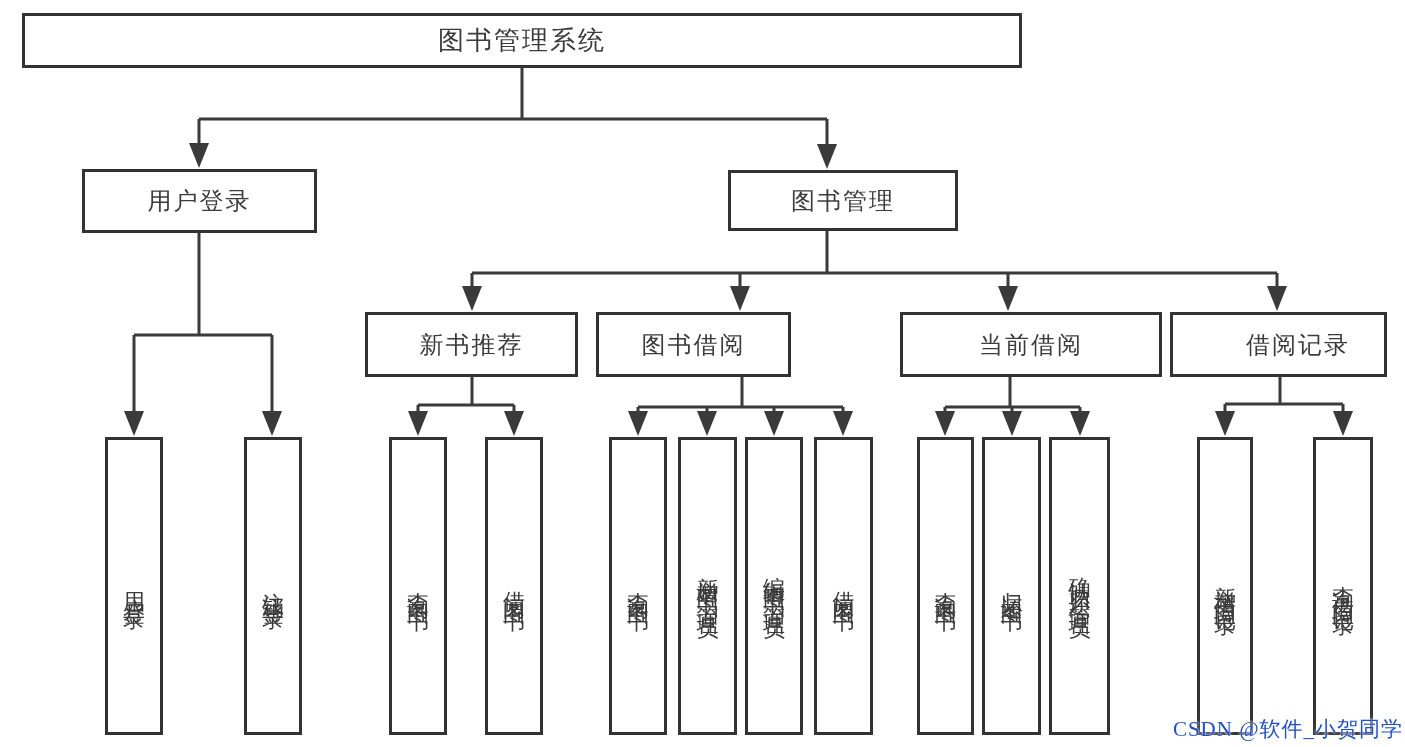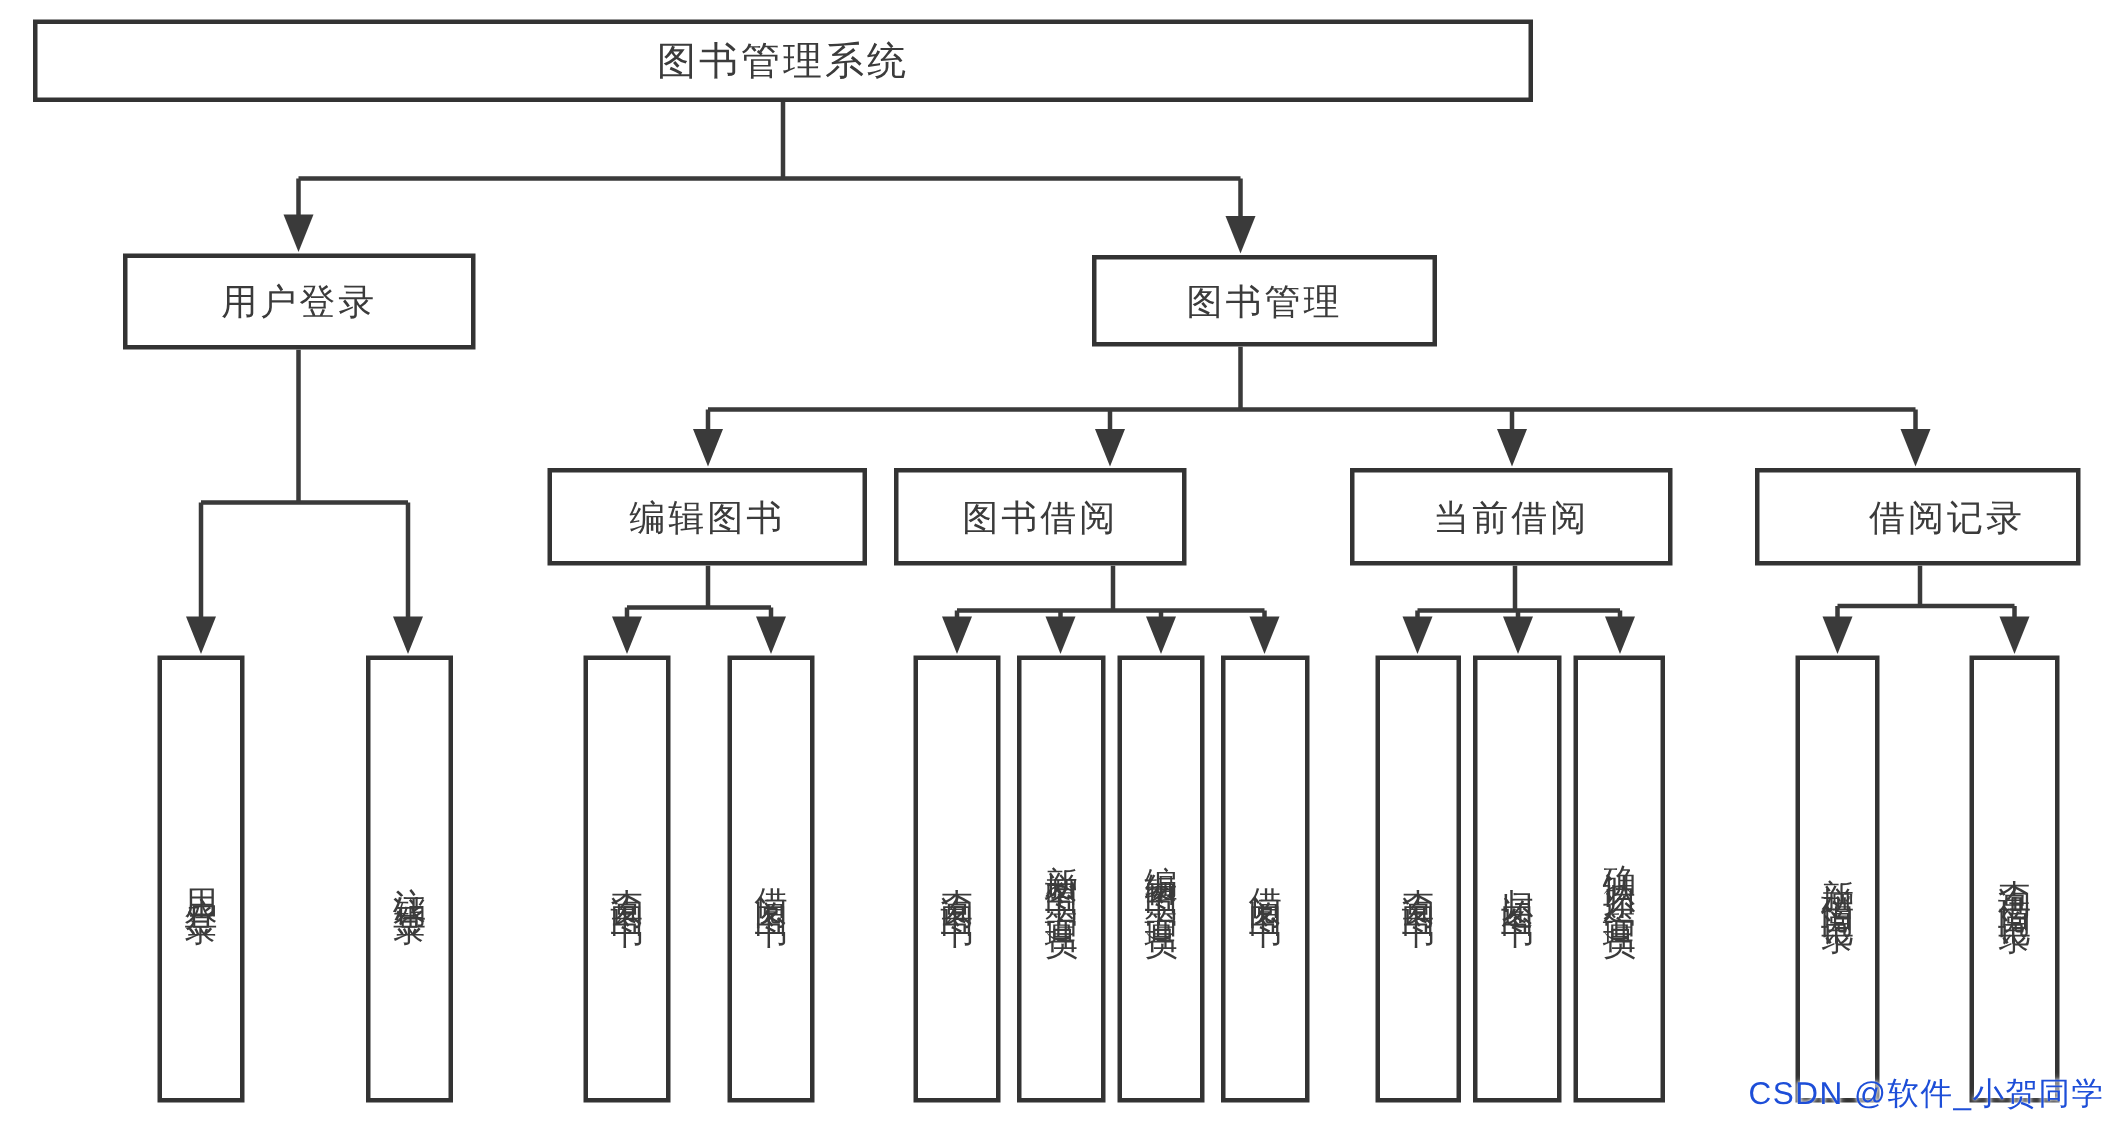--- a/index.html
+++ b/index.html
@@ -1,18 +1,18 @@
 <!DOCTYPE html>
 <html><head>
 <meta charset="utf-8">
 <style>
   html,body{margin:0;padding:0;background:#ffffff;}
   .canvas{
     position:relative;width:1405px;height:747px;background:#ffffff;overflow:hidden;
-    font-family:Liberation Sans, sans-serif;color:#3b3b3b;text-align:right;
+    font-family:Liberation Serif, serif;color:#3b3b3b;text-align:right;
   }
   .connectors{position:absolute;left:0;top:0;width:1405px;height:747px;}
   .node{
     position:absolute;box-sizing:border-box;border:3px solid #333333;background:#ffffff;
     display:flex;align-items:center;justify-content:center;
     font-size:24px;letter-spacing:2px;white-space:nowrap;
   }
   .node.root{font-size:26px;}
   .leaf{
     position:absolute;box-sizing:border-box;border:3px solid #333333;background:#ffffff;
@@ -62,23 +62,23 @@
       <polygon points="1215,411 1235,411 1225,436"></polygon>
       <polygon points="1333,411 1353,411 1343,436"></polygon>
     </g>
   </svg>
 
   <div class="node root" style="left:22px;top:13px;width:1000px;height:55px;">图书管理系统</div>
 
   <div class="node" style="left:82px;top:169px;width:235px;height:64px;">用户登录</div>
   <div class="node" style="left:712px;top:170px;width:230px;height:61px;margin-left:16px;">图书管理</div>
 
-  <div class="node" style="left:365px;top:312px;width:213px;height:65px;">编辑图书</div>
+  <div class="node" style="left:365px;top:312px;width:213px;height:65px;">新书推荐</div>
   <div class="node" style="left:596px;top:312px;width:195px;height:65px;">图书借阅</div>
-  <div class="node" style="left:900px;top:312px;width:215px;height:65px;">当前借阅</div>
+  <div class="node" style="left:900px;top:312px;width:262px;height:65px;">当前借阅</div>
   <div class="node" style="left:1170px;top:312px;width:217px;height:65px;padding-left:39px;">借阅记录</div>
 
   <div class="leaf" style="left:105px;width:58px;">用户登录</div>
   <div class="leaf" style="left:244px;width:58px;">注销登录</div>
   <div class="leaf" style="left:389px;width:58px;">查询图书</div>
   <div class="leaf" style="left:485px;width:58px;">借阅图书</div>
   <div class="leaf" style="left:609px;width:58px;">查询图书</div>
   <div class="leaf" style="left:678px;width:59px;">新增图书（管理员）</div>
   <div class="leaf" style="left:745px;width:58px;">编辑图书（管理员）</div>
   <div class="leaf" style="left:814px;width:59px;">借阅图书</div>

